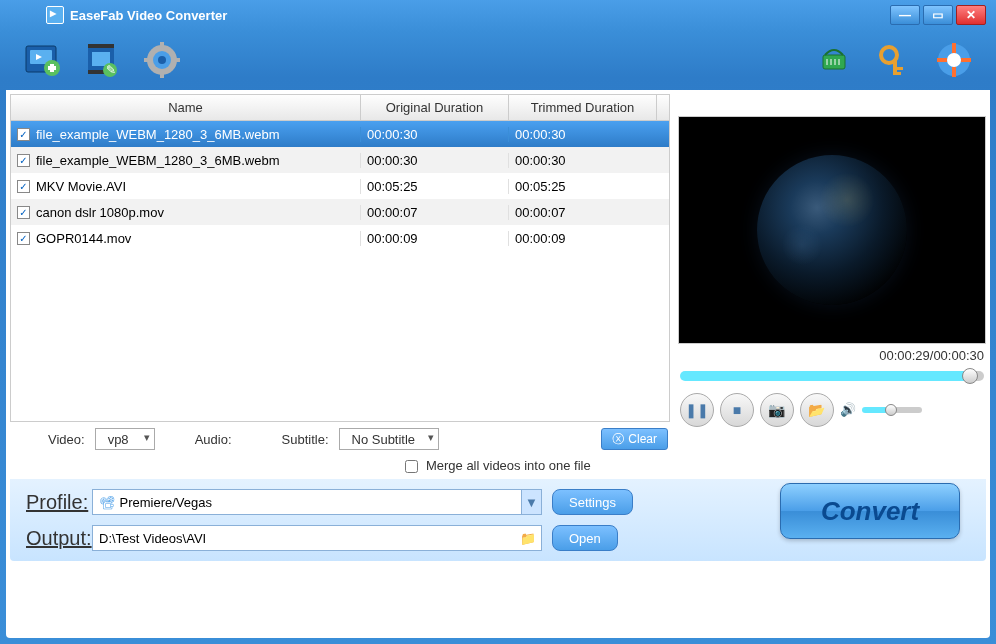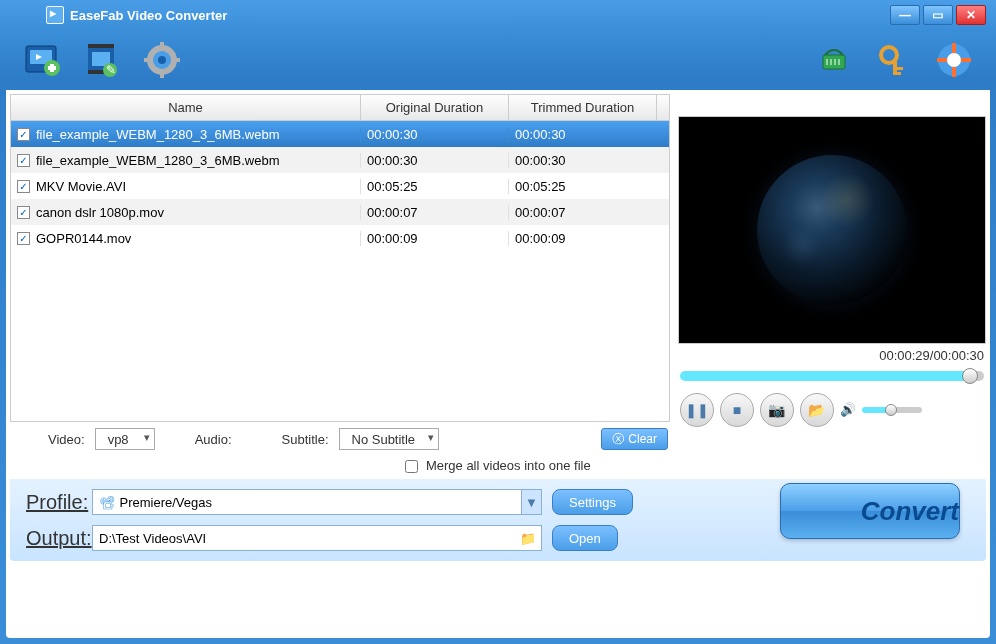--- a/index.html
+++ b/index.html
@@ -56,21 +56,21 @@
 .clear-btn { margin-left:auto; height:22px; padding:0 10px; background:linear-gradient(to bottom,#7cc0ff,#4a9ee8); color:#fff; border:1px solid #3a7ec8; border-radius:3px; cursor:pointer; display:flex; align-items:center; gap:4px; font-size:12px; }
 .merge-row { text-align:center; padding:2px 0 6px; font-size:13px; color:#333; }
 .merge-row input { vertical-align:middle; margin-right:4px; }
 .bottom-section { background:linear-gradient(to bottom,#e4f2ff,#c8e4ff); padding:10px 16px; border-radius:0 0 4px 4px; }
 .btm-row { display:flex; align-items:center; gap:10px; margin-bottom:10px; }
 .btm-label { width:56px; font-size:20px; color:#333;text-decoration:underline; }
 .btm-input { flex:0 0 450px; height:26px; border:1px solid #8ab0d8; background:#fff; padding:0 6px; display:flex; align-items:center; position:relative; font-size:13px; }
 .btm-input .dd { position:absolute; right:0; top:0; width:20px; height:100%; background:#cce4ff; border-left:1px solid #8ab0d8; display:flex; align-items:center; justify-content:center; color:#4a7aaa; cursor:pointer; }
 .btm-input .folder-ico { position:absolute; right:4px; color:#caa040; cursor:pointer; }
 .small-btn { height:26px; padding:0 16px; background:linear-gradient(to bottom,#7cc0ff,#4a9ee8); color:#fff; border:1px solid #3a7ec8; border-radius:8px; cursor:pointer; font-size:13px; }
-.convert-btn { position:absolute; right:26px; bottom:22px; width:180px; height:56px; background:linear-gradient(to bottom,#8ed0ff,#4a9ee8 50%,#3a8ed8 51%,#5ab0f0); border:1px solid #2a6cb0; border-radius:10px; color:#0a4a90; font-size:26px; font-weight:bold; font-style:italic; cursor:pointer; display:flex; align-items:center; justify-content:flex-end; box-shadow:0 2px 4px rgba(0,0,0,0.2); }
+.convert-btn { position:absolute; right:26px; bottom:22px; width:180px; height:56px; background:linear-gradient(to bottom,#8ed0ff,#4a9ee8 50%,#3a8ed8 51%,#5ab0f0); border:1px solid #2a6cb0; border-radius:10px; color:#0a4a90; font-size:26px; font-weight:bold; font-style:italic; cursor:pointer; display:flex; align-items:center; justify-content:center; box-shadow:0 2px 4px rgba(0,0,0,0.2); }
 </style>
 </head>
 <body>
 
 <div class="window">
   <div class="titlebar">
     <span class="icon"></span>
     <span>EaseFab Video Converter</span>
     <span class="spacer"></span>
     <div class="winbtns">

